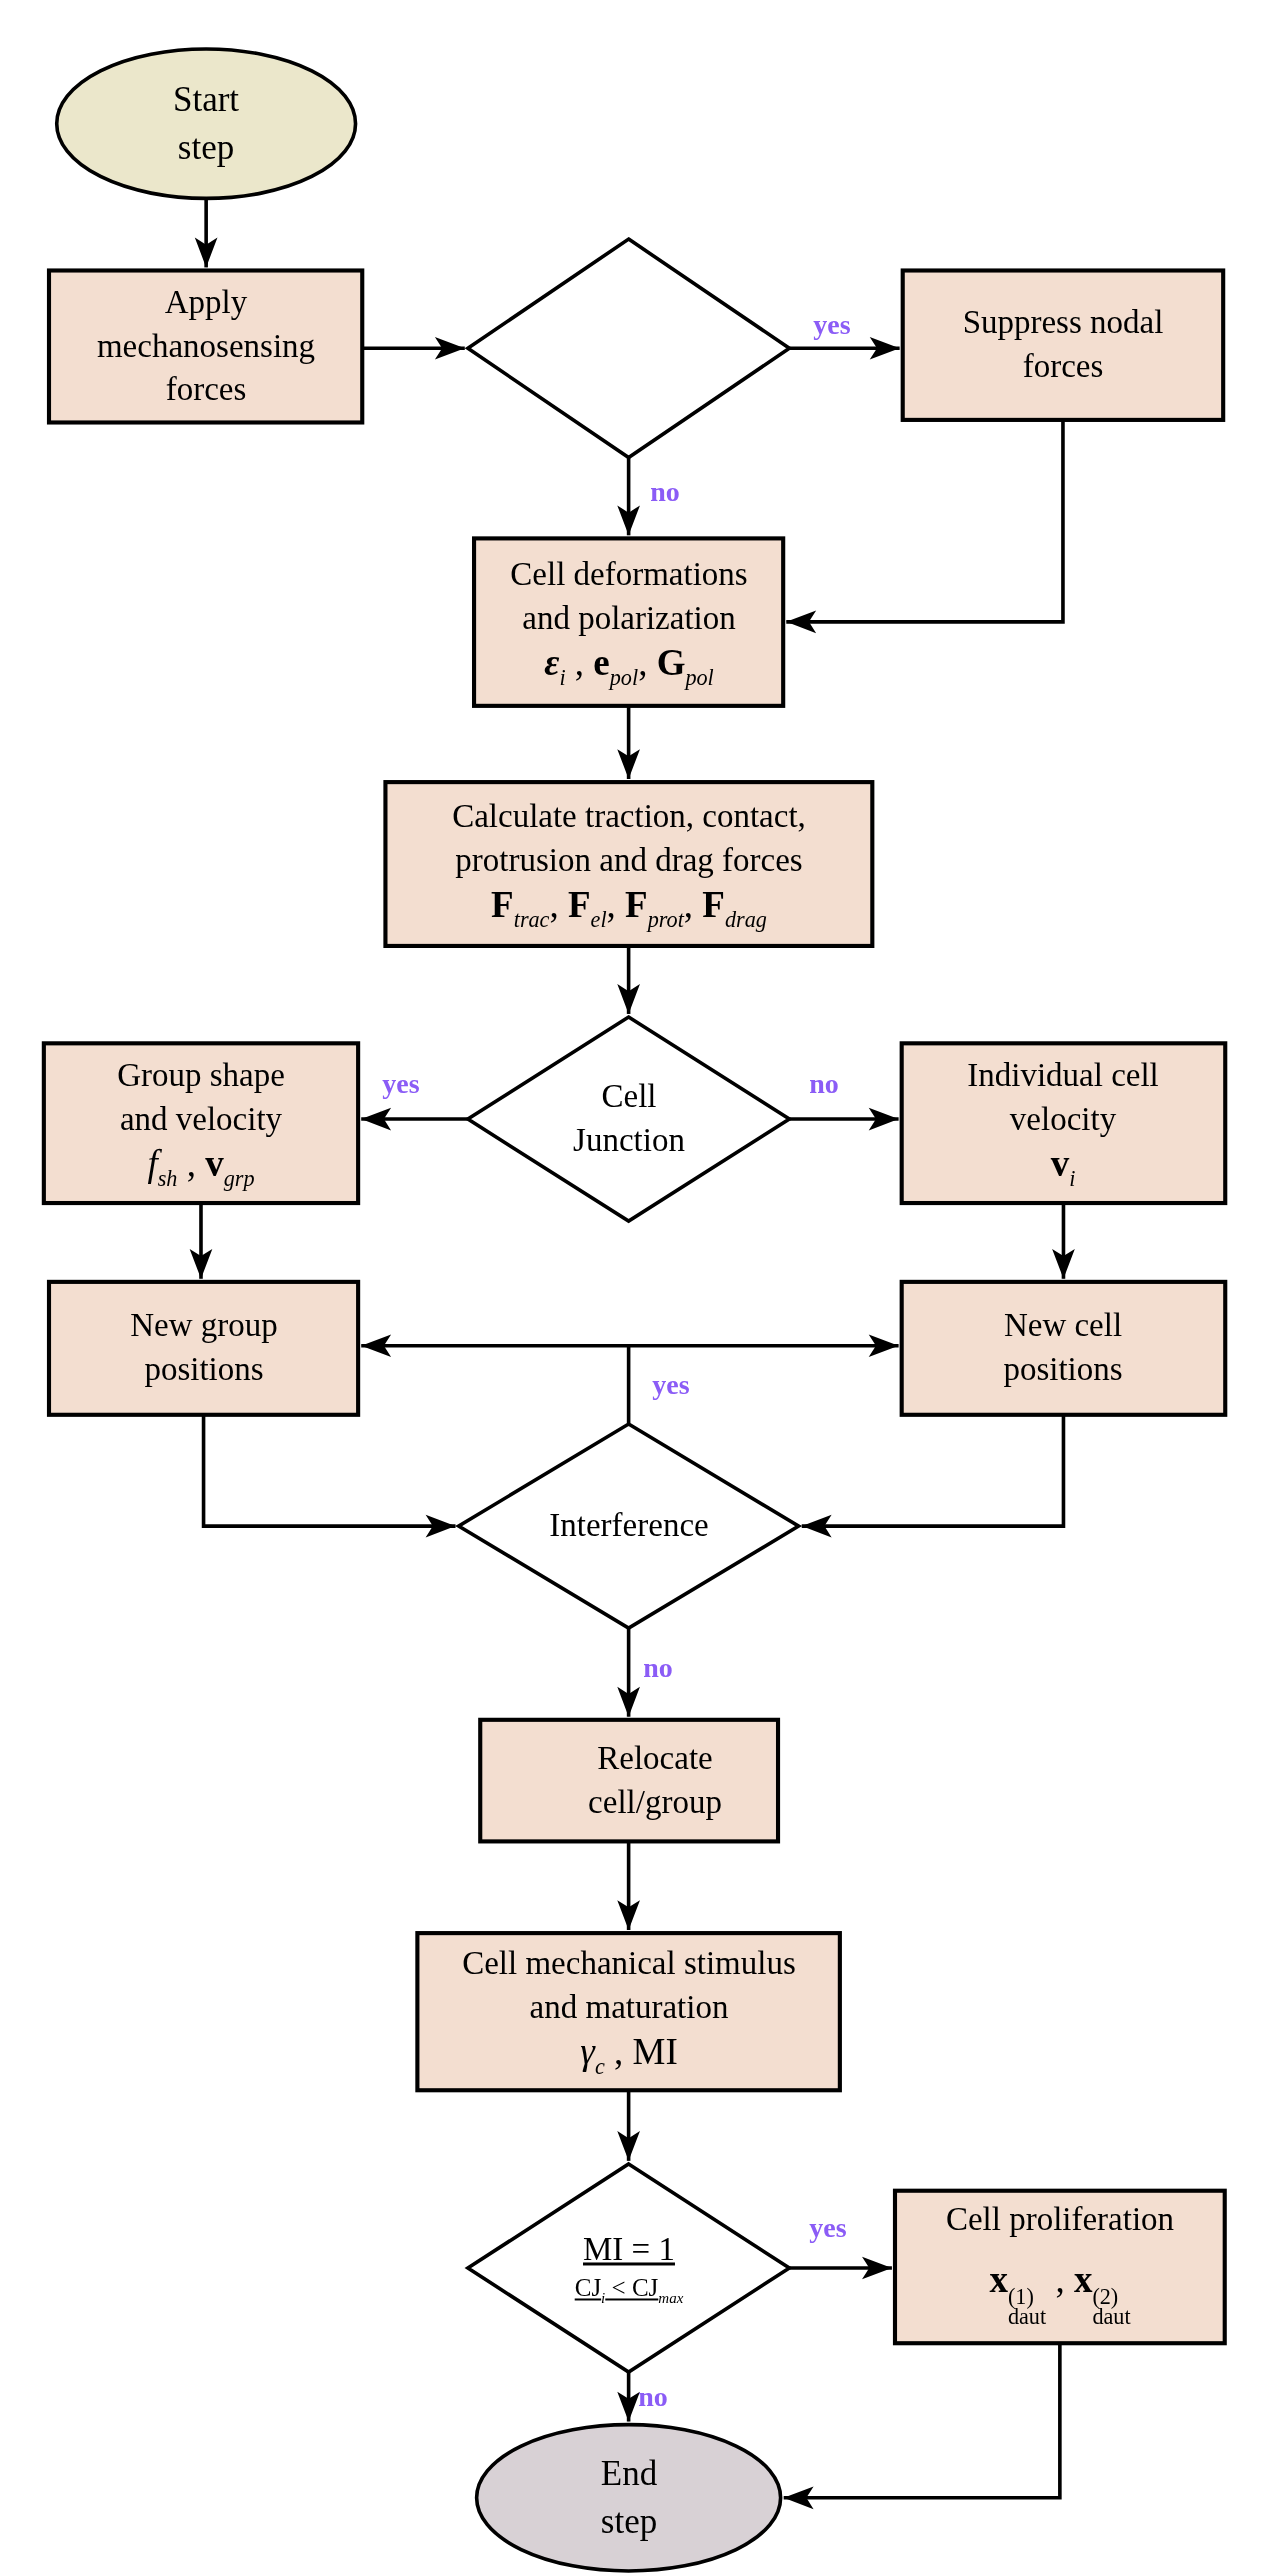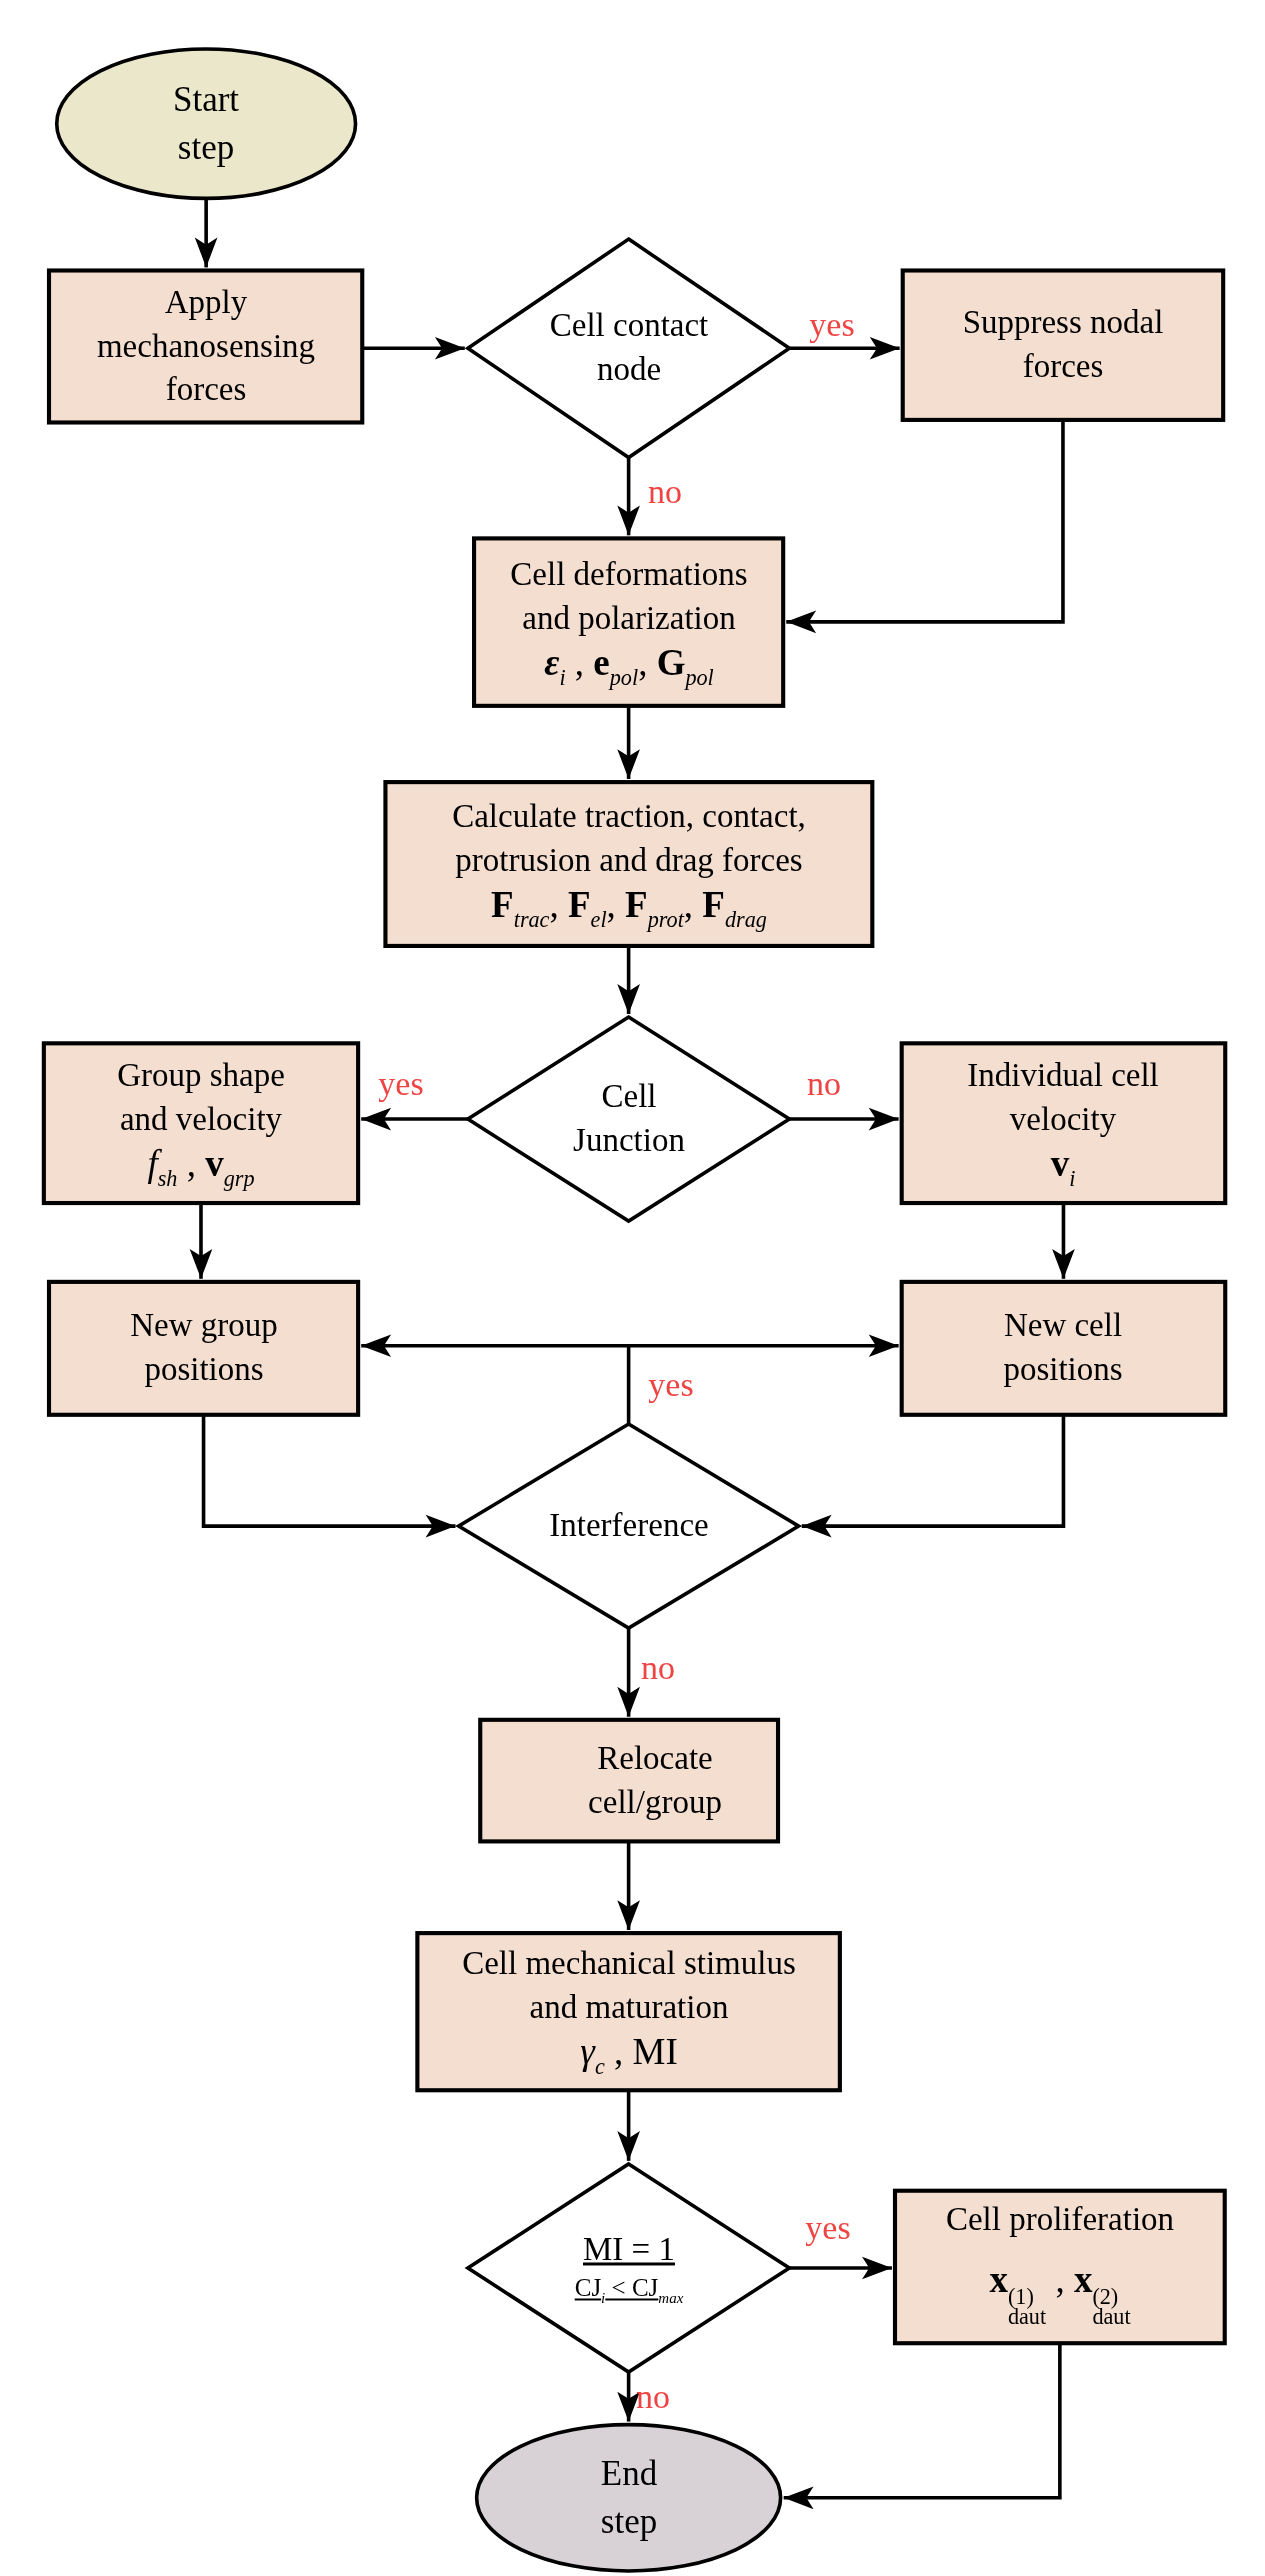--- a/index.html
+++ b/index.html
@@ -12,21 +12,21 @@
   .shape-end{fill:var(--end-fill);stroke:var(--stroke);stroke-width:7px;}
   .edge{fill:none;stroke:var(--stroke);stroke-width:7px;}
   .arrowhead{fill:var(--stroke);stroke:none;}
   .node-label{position:absolute;transform:translate(-50%,-50%);text-align:center;color:#000;}
   .tline{font-size:33px;line-height:1.32;white-space:nowrap;}
   .tline-big{font-size:35px;line-height:1.38;white-space:nowrap;}
   .formula{font-size:37px;line-height:1.25;white-space:nowrap;}
   .formula sub{font-size:0.6em;font-style:italic;vertical-align:-0.45em;letter-spacing:0;}
   .supsub{display:inline-flex;flex-direction:column;align-items:flex-start;line-height:0.9;font-size:0.6em;vertical-align:-0.55em;}
   .supsub .ssub{}
-  .edge-label{position:absolute;transform:translate(-50%,-50%);font-size:34px;color:#ef4444;white-space:nowrap;}
+  .edge-label{position:absolute;transform:translate(-50%,-50%);font-size:28px;color:#8b5cf6;white-space:nowrap;font-weight:bold;}
 </style>
 </head>
 <body>
 
 <div id="canvas">
 
   <svg id="flow-svg" viewBox="0 0 2457 5190">
     <defs>
       <marker id="arr" markerUnits="userSpaceOnUse" markerWidth="64" markerHeight="48" refX="60" refY="24" orient="auto">
         <path class="arrowhead" d="M2,2 L60,24 L2,46 L16,24 Z"></path>
@@ -81,24 +81,20 @@
     <div class="tline-big">Start</div>
     <div class="tline-big">step</div>
   </div>
 
   <div class="node-label" style="left:206px;top:346px;">
     <div class="tline">Apply</div>
     <div class="tline">mechanosensing</div>
     <div class="tline">forces</div>
   </div>
 
-  <div class="node-label" style="left:629px;top:348px;">
-    <div class="tline">Cell contact</div>
-    <div class="tline">node</div>
-  </div>
 
   <div class="node-label" style="left:1063px;top:345px;">
     <div class="tline">Suppress nodal</div>
     <div class="tline">forces</div>
   </div>
 
   <div class="node-label" style="left:629px;top:622px;">
     <div class="tline">Cell deformations</div>
     <div class="tline">and polarization</div>
     <div class="formula"><b><i>ε</i></b><sub>i</sub> , <b>e</b><sub>pol</sub>, <b>G</b><sub>pol</sub></div>

